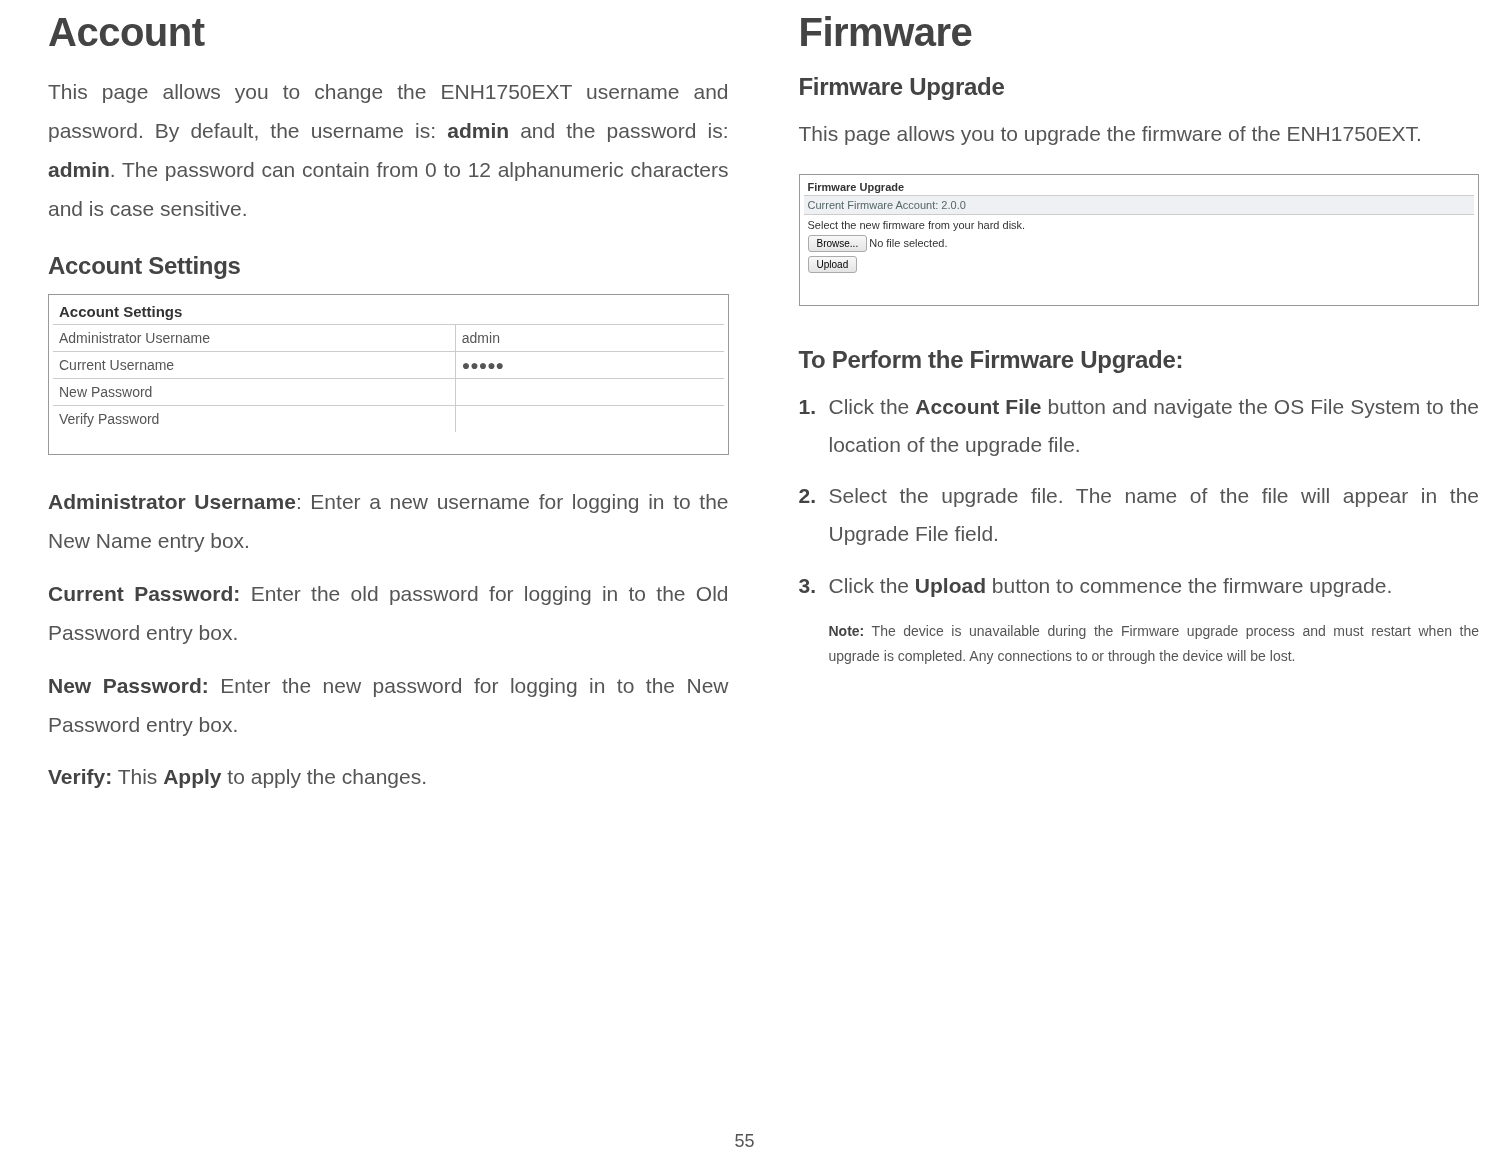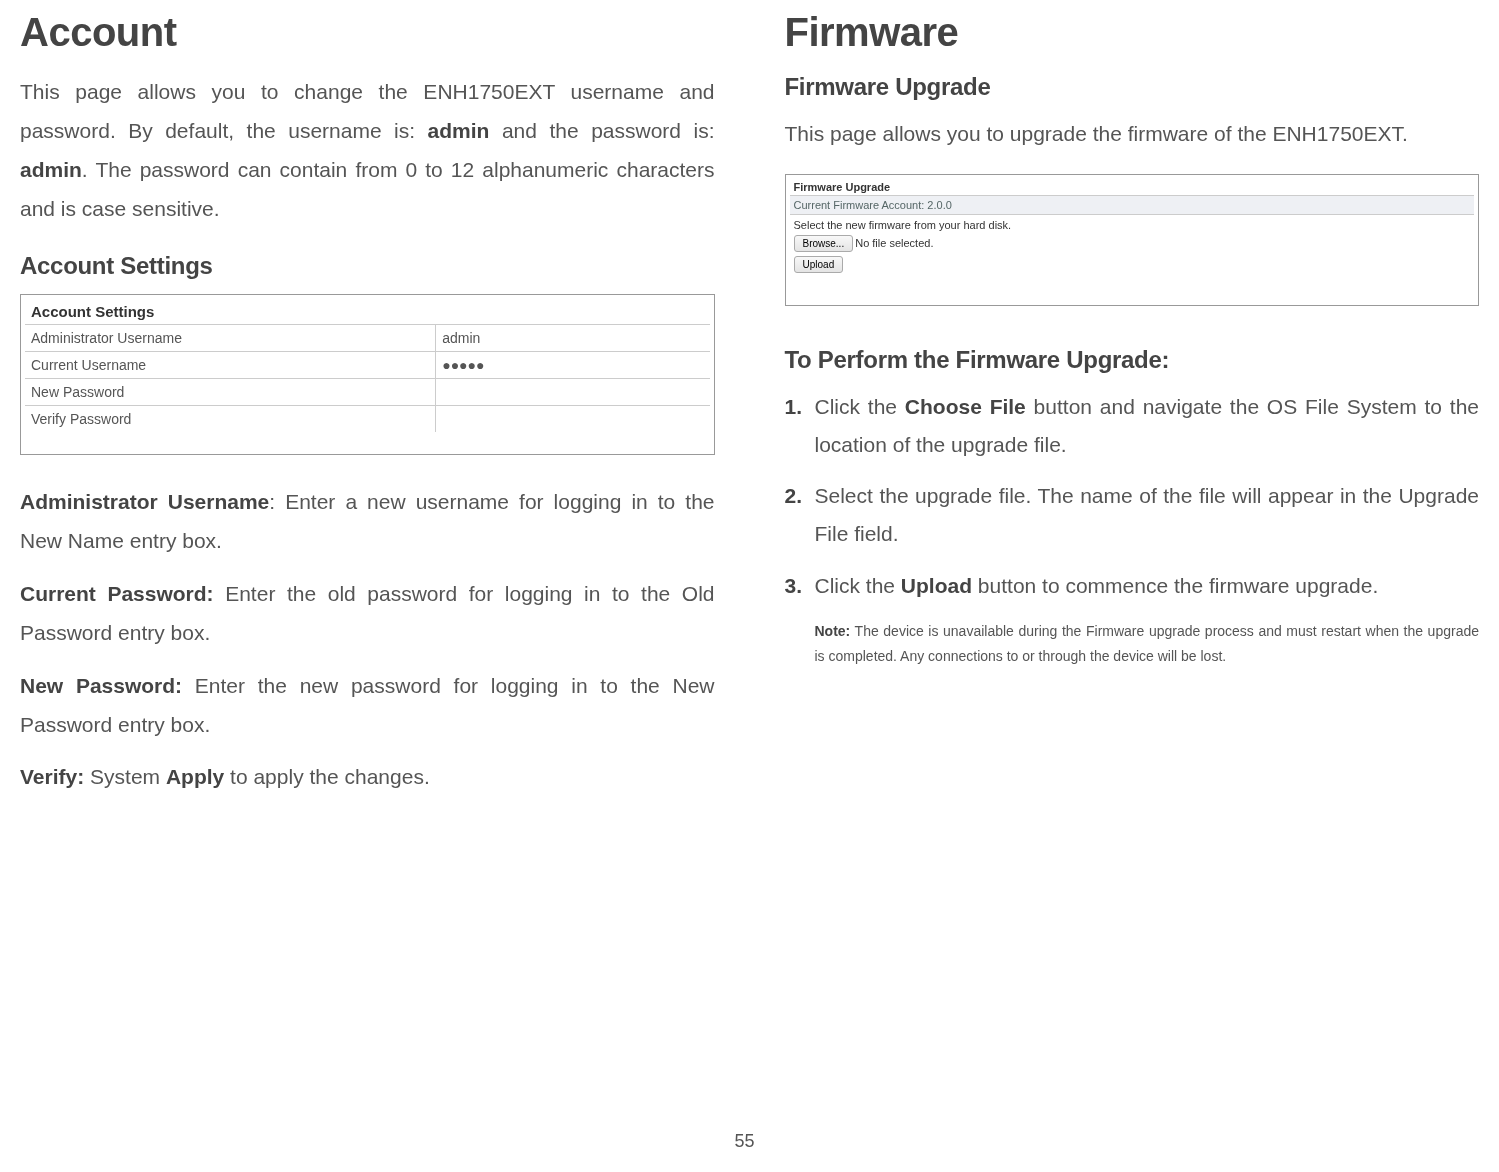--- a/index.html
+++ b/index.html
@@ -11,20 +11,21 @@
     font-family: Arial, Helvetica, sans-serif;
     background: #ffffff;
     width: 1499px;
     height: 1172px;
     position: relative;
     color: #555;
   }
   .page {
     display: flex;
     padding: 10px 20px 0 20px;
+    margin-left: 28px;
   }
   .col {
     width: 50%;
     padding: 0 30px;
   }
   .col-left {
     padding-left: 0;
     padding-right: 35px;
   }
   .col-right {
@@ -207,21 +208,21 @@
     <p class="def">
       <span class="bold">Administrator Username</span><span>: </span><span>Enter a new username for logging in to the New Name entry box.</span>
     </p>
     <p class="def">
       <span class="bold">Current Password:</span><span> </span><span>Enter the old password for logging in to the Old Password entry box.</span>
     </p>
     <p class="def">
       <span class="bold">New Password:</span><span> </span><span>Enter the new password for logging in to the New Password entry box.</span>
     </p>
     <p class="def">
-      <span class="bold">Verify:</span><span> </span><span>System </span><span class="bold">Apply</span><span> to apply the changes.</span>
+      <span class="bold">Verify:</span><span> </span><span>This </span><span class="bold">Apply</span><span> to apply the changes.</span>
     </p>
   </div>
 
   <div class="col col-right">
     <h1>Firmware</h1>
     <h2 style="margin-top:18px;">Firmware Upgrade</h2>
     <p>This page allows you to upgrade the firmware of the ENH1750EXT.</p>
 
     <div class="ss-fw">
       <div class="title">Firmware Upgrade</div>
@@ -234,21 +235,21 @@
       <div class="btnrow">
         <button>Upload</button>
       </div>
       <div style="height:26px;"></div>
     </div>
 
     <h2>To Perform the Firmware Upgrade:</h2>
     <ol>
       <li>
         <span class="num">1.</span>
-        <span>Click the </span><span class="bold">Choose File</span><span> button and navigate the OS File System to the location of the upgrade file.</span>
+        <span>Click the </span><span class="bold">Account File</span><span> button and navigate the OS File System to the location of the upgrade file.</span>
       </li>
       <li>
         <span class="num">2.</span>
         <span>Select the upgrade file. The name of the file will appear in the Upgrade File field.</span>
       </li>
       <li>
         <span class="num">3.</span>
         <span>Click the </span><span class="bold">Upload</span><span> button to commence the firmware upgrade.</span>
       </li>
     </ol>

